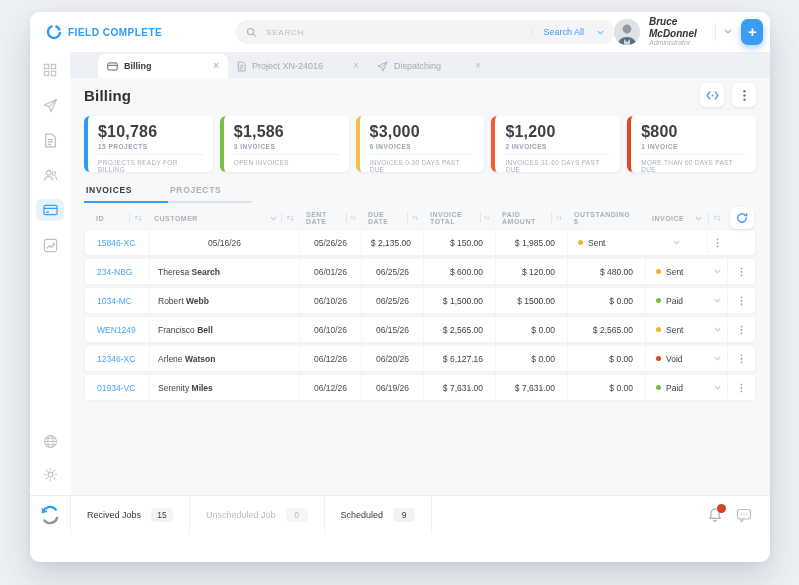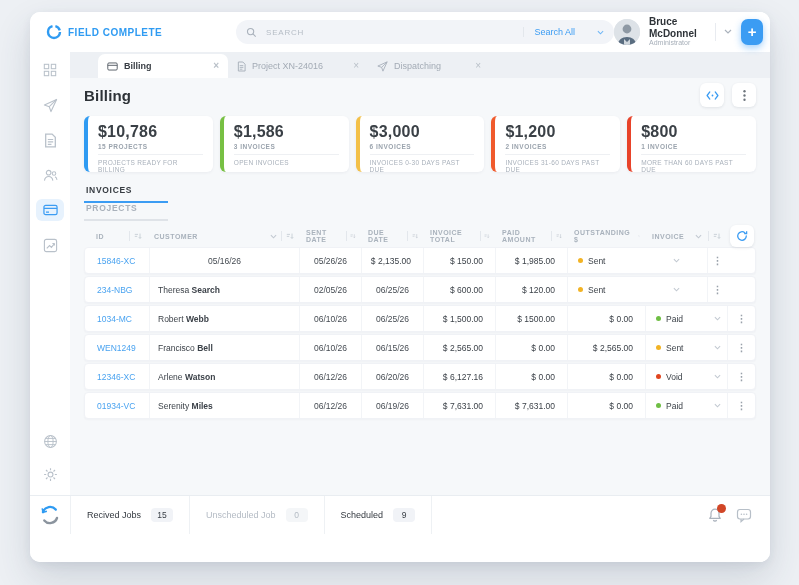--- a/index.html
+++ b/index.html
@@ -7,22 +7,22 @@
   .window{position:absolute;left:30px;top:12px;width:740px;height:550px;background:#fff;border-radius:10px;
           box-shadow:0 16px 36px rgba(45,62,90,.16),0 3px 10px rgba(45,62,90,.07);overflow:hidden;}
 
   
   .topbar{height:40px;display:flex;align-items:center;padding:0 10px 0 16px;background:#fff;}
   .brand{display:flex;align-items:center;gap:6px;width:150px;flex:none;}
   .brand-text{font-size:10px;font-weight:bold;letter-spacing:.5px;color:#2f9bf2;}
   .search{margin-left:40px;flex:none;width:358px;height:24px;background:#f2f4f8;border-radius:13px;display:flex;align-items:center;padding:0 10px;gap:7px;}
   .search input{flex:1;border:none;background:transparent;outline:none;font-family:"Liberation Sans",sans-serif;font-size:8px;letter-spacing:.8px;color:#5b636c;}
   .search input::placeholder{color:#b6bdc6;}
-  .search-scope{display:flex;align-items:center;gap:22px;border-left:1px solid #e3e7ec;padding-left:10px;color:#3b9cf3;font-size:9px;cursor:pointer;}
-  .top-right{margin-left:auto;display:flex;align-items:center;gap:9px;}
+  .search-scope{display:flex;align-items:center;gap:13px;border-left:1px solid #e3e7ec;padding-left:10px;color:#3b9cf3;font-size:9px;cursor:pointer;}
+  .top-right{margin-left:auto;display:flex;align-items:center;gap:9px;font-style:italic;}
   .avatar{width:26px;height:26px;border-radius:50%;background:#dfe4e9;overflow:hidden;flex:none;}
   .user-meta{line-height:1.15;}
   .user-name{font-size:10px;font-weight:bold;color:#2e3338;}
   .user-role{font-size:7px;color:#a7afb9;}
   .vdiv{width:1px;height:18px;background:#e8ebf0;}
   .add-btn{width:30px;height:26px;border-radius:7px;background:#3b9cf3;color:#fff;font-size:15px;font-weight:bold;display:grid;place-items:center;box-shadow:0 3px 7px rgba(59,156,243,.45);cursor:pointer;}
 
   
   .tabstrip{height:26px;background:#edf0f4;display:flex;align-items:flex-end;padding-left:68px;}
   .wtab{height:24px;display:flex;align-items:center;gap:6px;padding:0 9px;border-radius:7px 7px 0 0;font-size:9px;color:#a3abb5;cursor:pointer;}
@@ -47,21 +47,21 @@
 
   
   .cards{display:flex;gap:7px;height:56px;}
   .card{flex:1;background:#fff;border-radius:6px;border-left:4px solid #ccc;box-shadow:0 1px 3px rgba(30,40,60,.06);padding:7px 10px 0 10px;}
   .card-amount{font-size:16px;font-weight:bold;color:#3a4046;letter-spacing:.2px;}
   .card-count{font-size:6.5px;font-weight:bold;color:#9aa3ad;letter-spacing:.5px;margin-top:2px;}
   .card-div{border-top:1px solid #eef0f3;margin-top:4px;}
   .card-desc{font-size:6.5px;color:#a9b1bb;letter-spacing:.3px;margin-top:4px;}
 
   
-  .list-tabs{display:flex;margin-top:13px;flex-direction:column;}
+  .list-tabs{display:flex;margin-top:13px;}
   .ltab{width:82px;text-align:left;font-size:8.5px;font-weight:bold;letter-spacing:.7px;padding:0 0 6px 2px;cursor:pointer;}
   .ltab.active{color:#363b41;border-bottom:2px solid #3b9cf3;}
   .ltab.inactive{color:#a9b1bb;border-bottom:2px solid #dfe3e8;}
 
   
   .tgrid{display:grid;grid-template-columns:64px minmax(0,1fr) 62px 62px 72px 72px 78px 62px 20px 28px;align-items:center;}
   .thead{height:22px;margin-top:4px;}
   .th{display:flex;align-items:center;gap:4px;padding:0 6px;font-size:7px;font-weight:bold;letter-spacing:.5px;color:#a9b2bc;height:100%;}
   .th .sp{flex:1;}
   .th .hdiv{width:1px;height:10px;background:#e3e7ec;}
@@ -392,24 +392,25 @@
       <div class="cell c-chev">
             <svg width="7" height="5" viewBox="0 0 8 5">
               <path d="M1 1l3 3 3-3" stroke="#c2c9d1" fill="none" stroke-width="1.2"></path>
             </svg>
           </div>
       <div class="cell c-kebab">⋮</div>
     </div>
     <div class="tgrid trow">
       <div class="cell c-id">234-NBG</div>
       <div class="cell c-cust"><span>Theresa</span>&nbsp;<b>Search</b></div>
-      <div class="cell c-date">02/05/26</div>
+      <div class="cell c-date">06/01/26</div>
       <div class="cell c-date">06/25/26</div>
       <div class="cell c-money">$ 600.00</div>
       <div class="cell c-money">$ 120.00</div>
+      <div class="cell c-money">$ 480.00</div>
       <div class="cell c-status">
             <span class="dot" style="background: rgb(242, 179, 36);"></span>
             <span>Sent</span>
           </div>
       <div class="cell c-chev">
             <svg width="7" height="5" viewBox="0 0 8 5">
               <path d="M1 1l3 3 3-3" stroke="#c2c9d1" fill="none" stroke-width="1.2"></path>
             </svg>
           </div>
       <div class="cell c-kebab">⋮</div>

